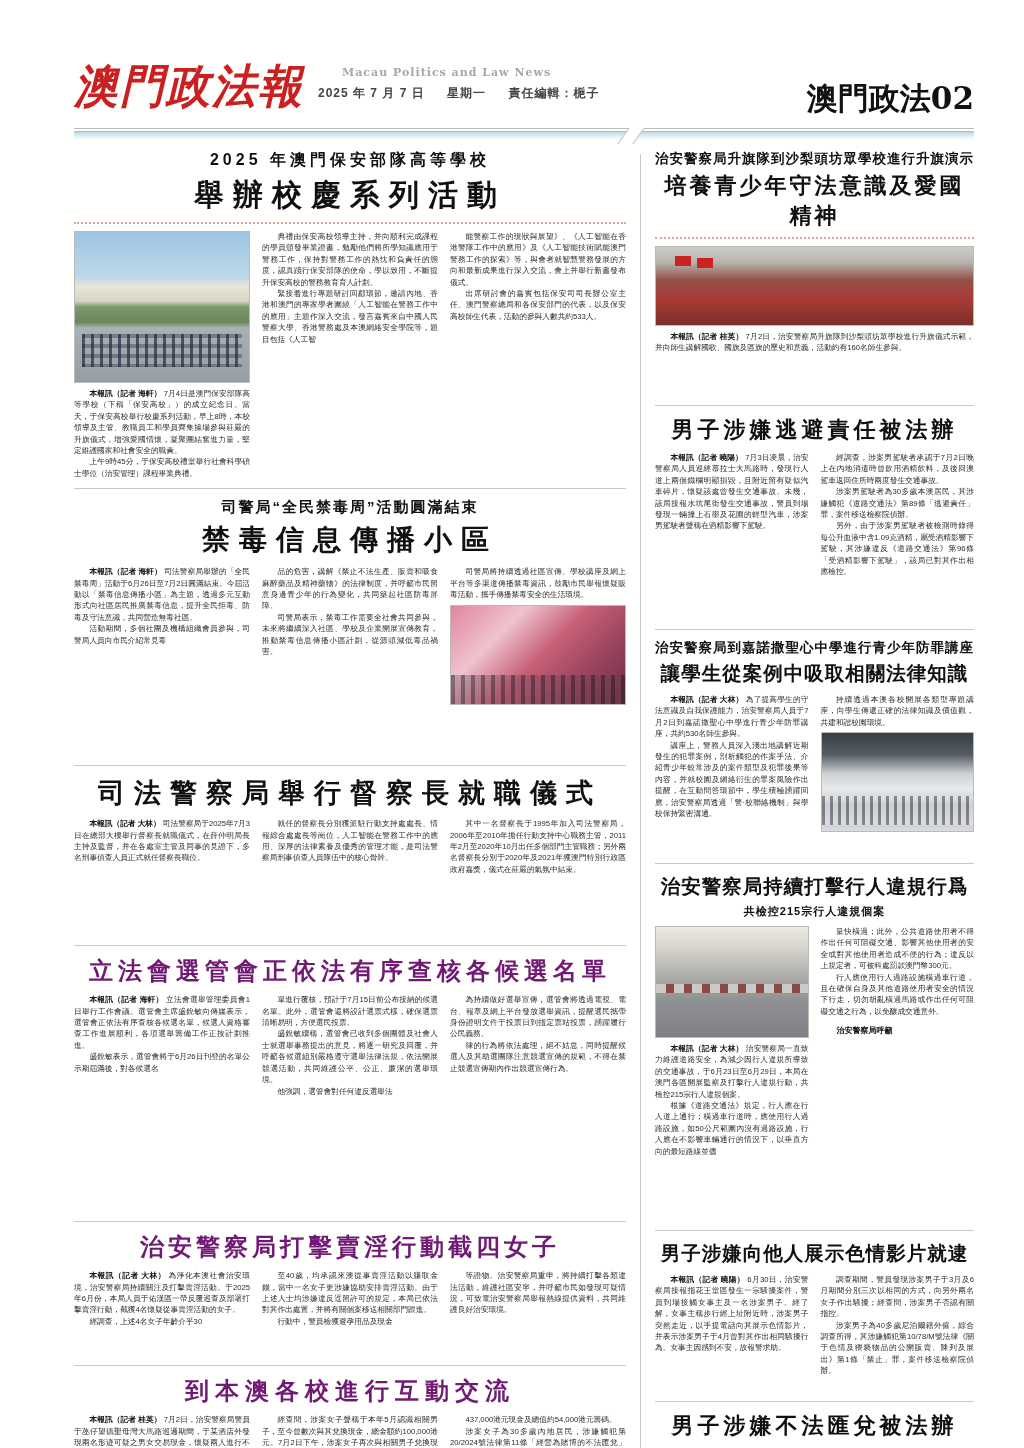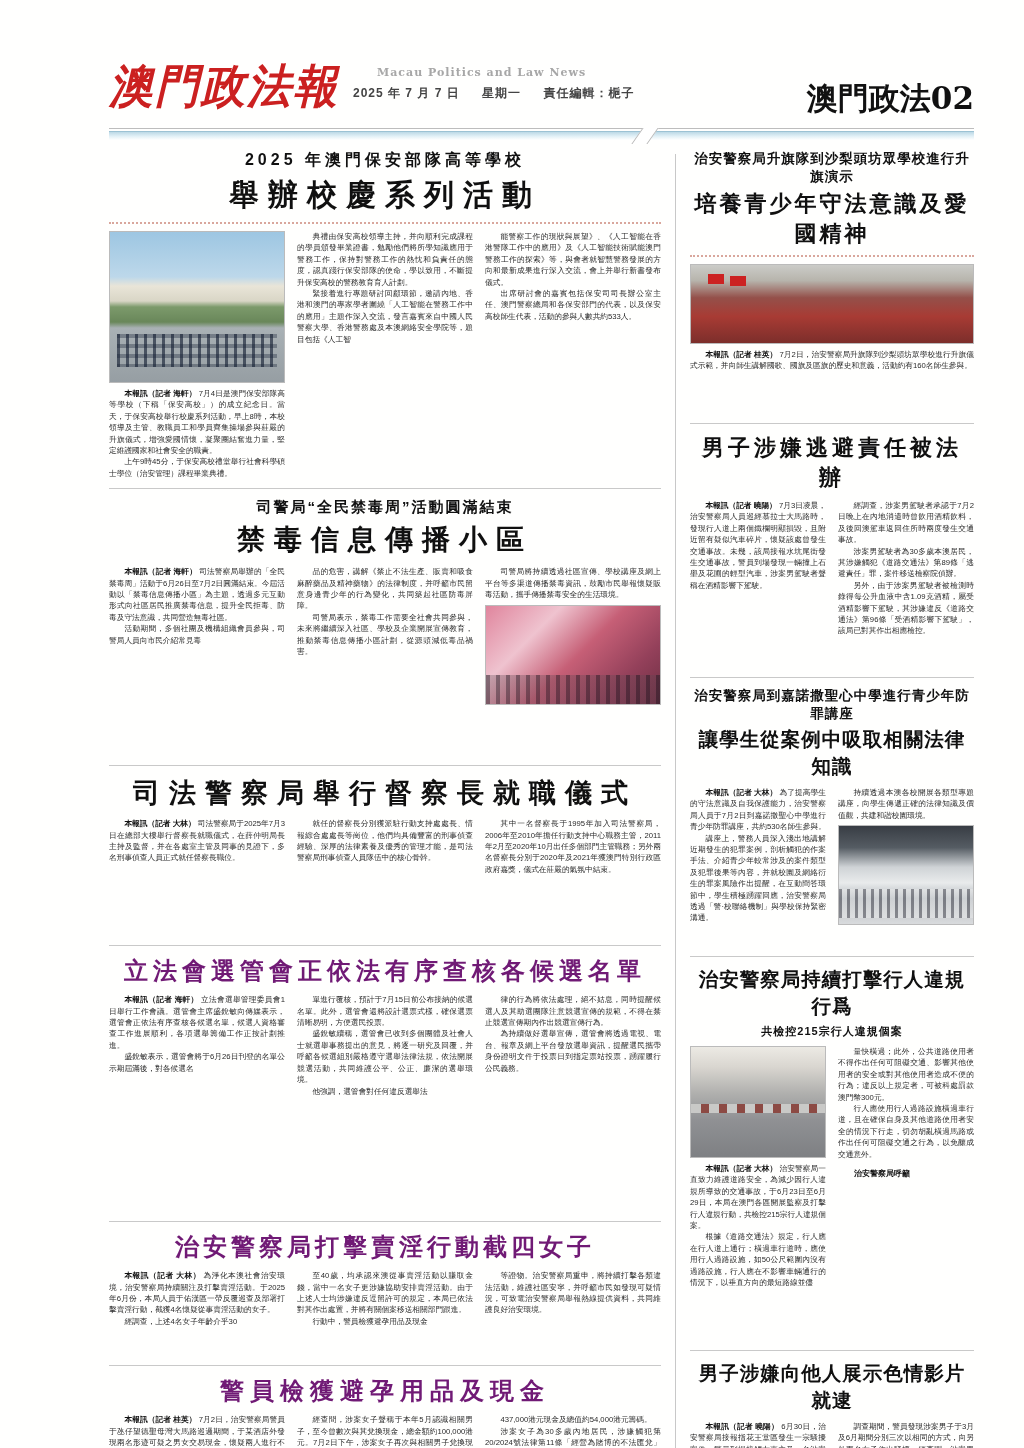--- a/index.html
+++ b/index.html
@@ -1,18 +1,18 @@
 <!DOCTYPE html>
 <html lang="zh-Hant"><head>
 <meta charset="utf-8">
 <style>
   * { box-sizing: border-box; margin: 0; padding: 0; }
   html,body { background:#ffffff; }
   body { width:1024px; font-family:"Liberation Sans", sans-serif; color:#1c1c1c; }
-  .page { width:1024px; height:1448px; margin:0 auto; background:#fffffe; padding:64px 50px 40px 109px; overflow:hidden; position:relative; }
+  .page { width:1024px; height:1448px; margin:0 auto; background:#fffffe; padding:64px 50px 40px 74px; overflow:hidden; position:relative; }
 
   
   .hdr { display:flex; align-items:flex-start; }
   .masthead { font-family:"DejaVu Serif", serif; font-style:italic; font-weight:bold; font-size:44px; color:#cb2020; letter-spacing:2px; line-height:1; transform:scaleY(1.05); white-space:nowrap; }
   .hdr-mid { margin-left:14px; padding-top:2px; }
   .mast-en { font-family:"DejaVu Serif", serif; font-weight:bold; font-size:11px; color:#a7a7a7; letter-spacing:1px;margin-left:24px; }
   .dateline { margin-top:6px; font-size:12px; font-weight:bold; color:#444; letter-spacing:1px; }
   .dateline span { margin-right:18px; }
   .pagelabel { margin-left:auto; font-family:"DejaVu Serif", serif; font-weight:bold; font-size:31px; color:#111; padding-top:14px; white-space:nowrap; }
   .hdr-rule { margin-top:8px; height:1px; background:#bdbdbd; }
@@ -152,21 +152,21 @@
       <article>
         <h1 class="t2">司法警察局舉行督察長就職儀式</h1>
         <div class="cols bodytext" style="min-height:118px">
           <div class="col">
               <div>
                 <p><b>本報訊（記者 大林）</b> 司法警察局于2025年7月3日在總部大樓舉行督察長就職儀式，在薛仲明局長主持及監督，并在各處室主管及同事的見證下，多名刑事偵查人員正式就任督察長職位。</p>
               </div>
             </div>
           <div class="col">
               <div>
-                <p>就任的督察長分別獲派駐行動支持處處長、情報綜合處處長等崗位，他們均具備豐富的刑事偵查經驗、深厚的法律素養及優秀的管理才能，是司法警察局刑事偵查人員隊伍中的核心骨幹。</p>
+                <p>就任的督察長分別獲派駐行動支持處處長、情報綜合處處長等崗位，人工智能在警務工作中的應用、深厚的法律素養及優秀的管理才能，是司法警察局刑事偵查人員隊伍中的核心骨幹。</p>
               </div>
             </div>
           <div class="col">
               <div>
                 <p>其中一名督察長于1995年加入司法警察局，2006年至2010年擔任行動支持中心職務主管，2011年2月至2020年10月出任多個部門主管職務；另外兩名督察長分別于2020年及2021年獲澳門特別行政區政府嘉獎，儀式在莊嚴的氣氛中結束。</p>
               </div>
             </div>
         </div>
       </article>
 
@@ -183,22 +183,22 @@
             </div>
           <div class="col">
               <div>
                 <p>單進行覆核，預計于7月15日前公布接納的候選名單。此外，選管會還將設計選票式樣，確保選票清晰易明，方便選民投票。</p>
                 <p>盛銳敏續稱，選管會已收到多個團體及社會人士就選舉事務提出的意見，將逐一研究及回覆，并呼籲各候選組別嚴格遵守選舉法律法規，依法開展競選活動，共同維護公平、公正、廉潔的選舉環境。</p>
                 <p>他強調，選管會對任何違反選舉法</p>
               </div>
             </div>
           <div class="col">
               <div>
+                <p>為持續做好選舉宣傳，選管會將透過電視、電台、報章及網上平台發放選舉資訊，提醒選民攜帶身份證明文件于投票日到指定票站投票，踴躍履行公民義務。</p>
                 <p>律的行為將依法處理，絕不姑息，同時提醒候選人及其助選團隊注意競選宣傳的規範，不得在禁止競選宣傳期內作出競選宣傳行為。</p>
-                <p>為持續做好選舉宣傳，選管會將透過電視、電台、報章及網上平台發放選舉資訊，提醒選民攜帶身份證明文件于投票日到指定票站投票，踴躍履行公民義務。</p>
               </div>
             </div>
         </div>
       </article>
 
       <hr class="rule">
 
       <article>
         <h1 class="t2b" style="letter-spacing:4px">治安警察局打擊賣淫行動截四女子</h1>
         <div class="cols bodytext" style="min-height:86px">
@@ -218,21 +218,21 @@
               <div>
                 <p>等證物。治安警察局重申，將持續打擊各類違法活動，維護社區安寧，并呼籲市民如發現可疑情況，可致電治安警察局舉報熱線提供資料，共同維護良好治安環境。</p>
               </div>
             </div>
         </div>
       </article>
 
       <hr class="rule">
 
       <article>
-        <h1 class="t2b" style="letter-spacing:6px">警員檢獲避孕用品及現金</h1>
+        <h1 class="t2b" style="letter-spacing:6px">到本澳各校進行互動交流</h1>
         <div class="cols bodytext" style="min-height:78px">
           <div class="col">
               <div>
                 <p><b>本報訊（記者 桂英）</b> 7月2日，治安警察局警員于氹仔望德聖母灣大馬路巡邏期間，于某酒店外發現兩名形迹可疑之男女交易現金，懷疑兩人進行不法匯兌，故上前截查。</p>
               </div>
             </div>
           <div class="col">
               <div>
                 <p>經查問，涉案女子聲稱于本年5月認識相關男子，至今曾數次與其兌換現金，總金額約100,000港元。7月2日下午，涉案女子再次與相關男子兌換現金時被警員截獲，警員隨後在其隨身物品內發現用作兌換的</p>
               </div>

